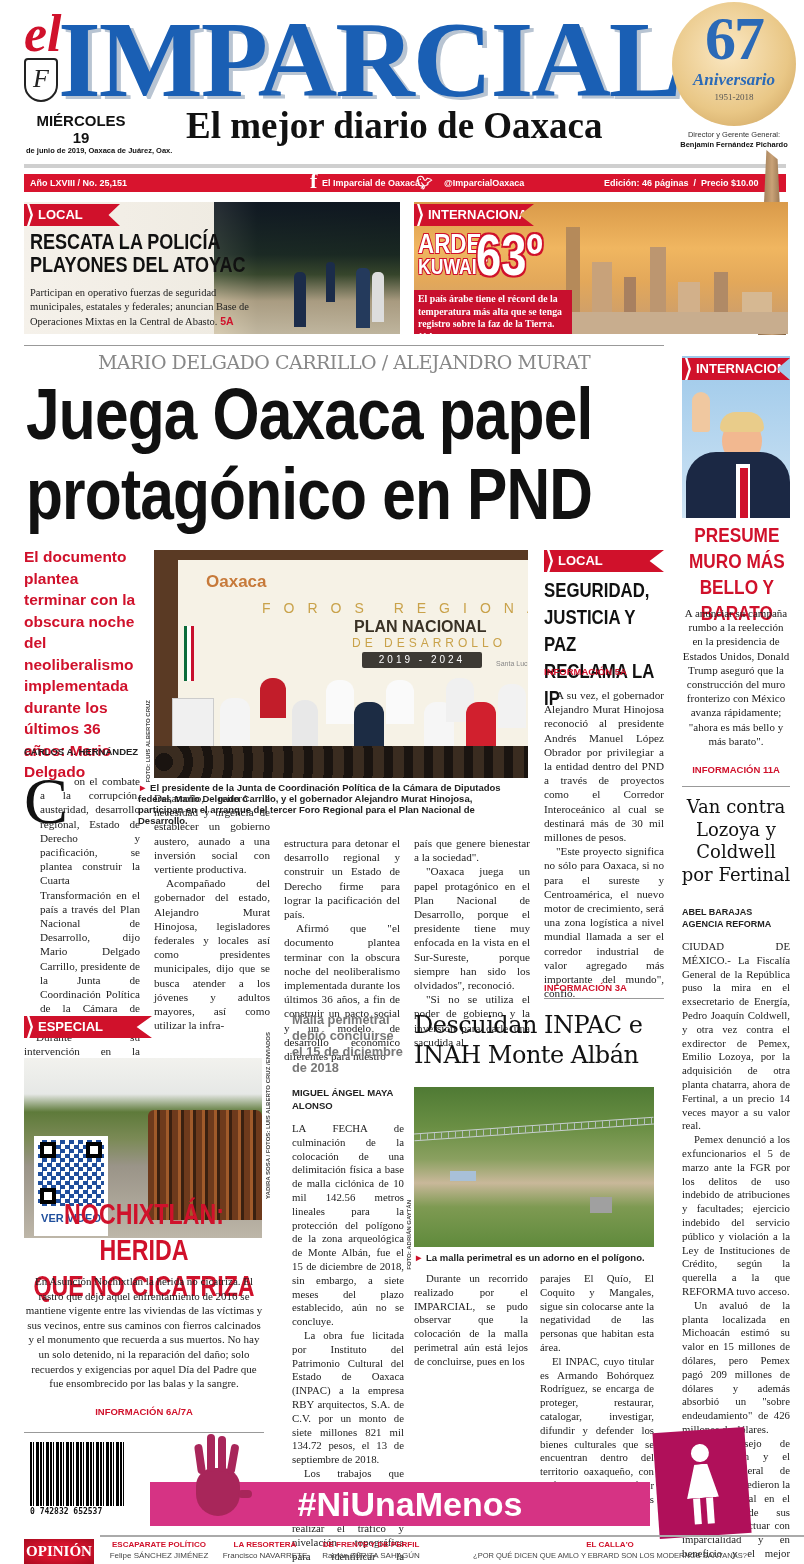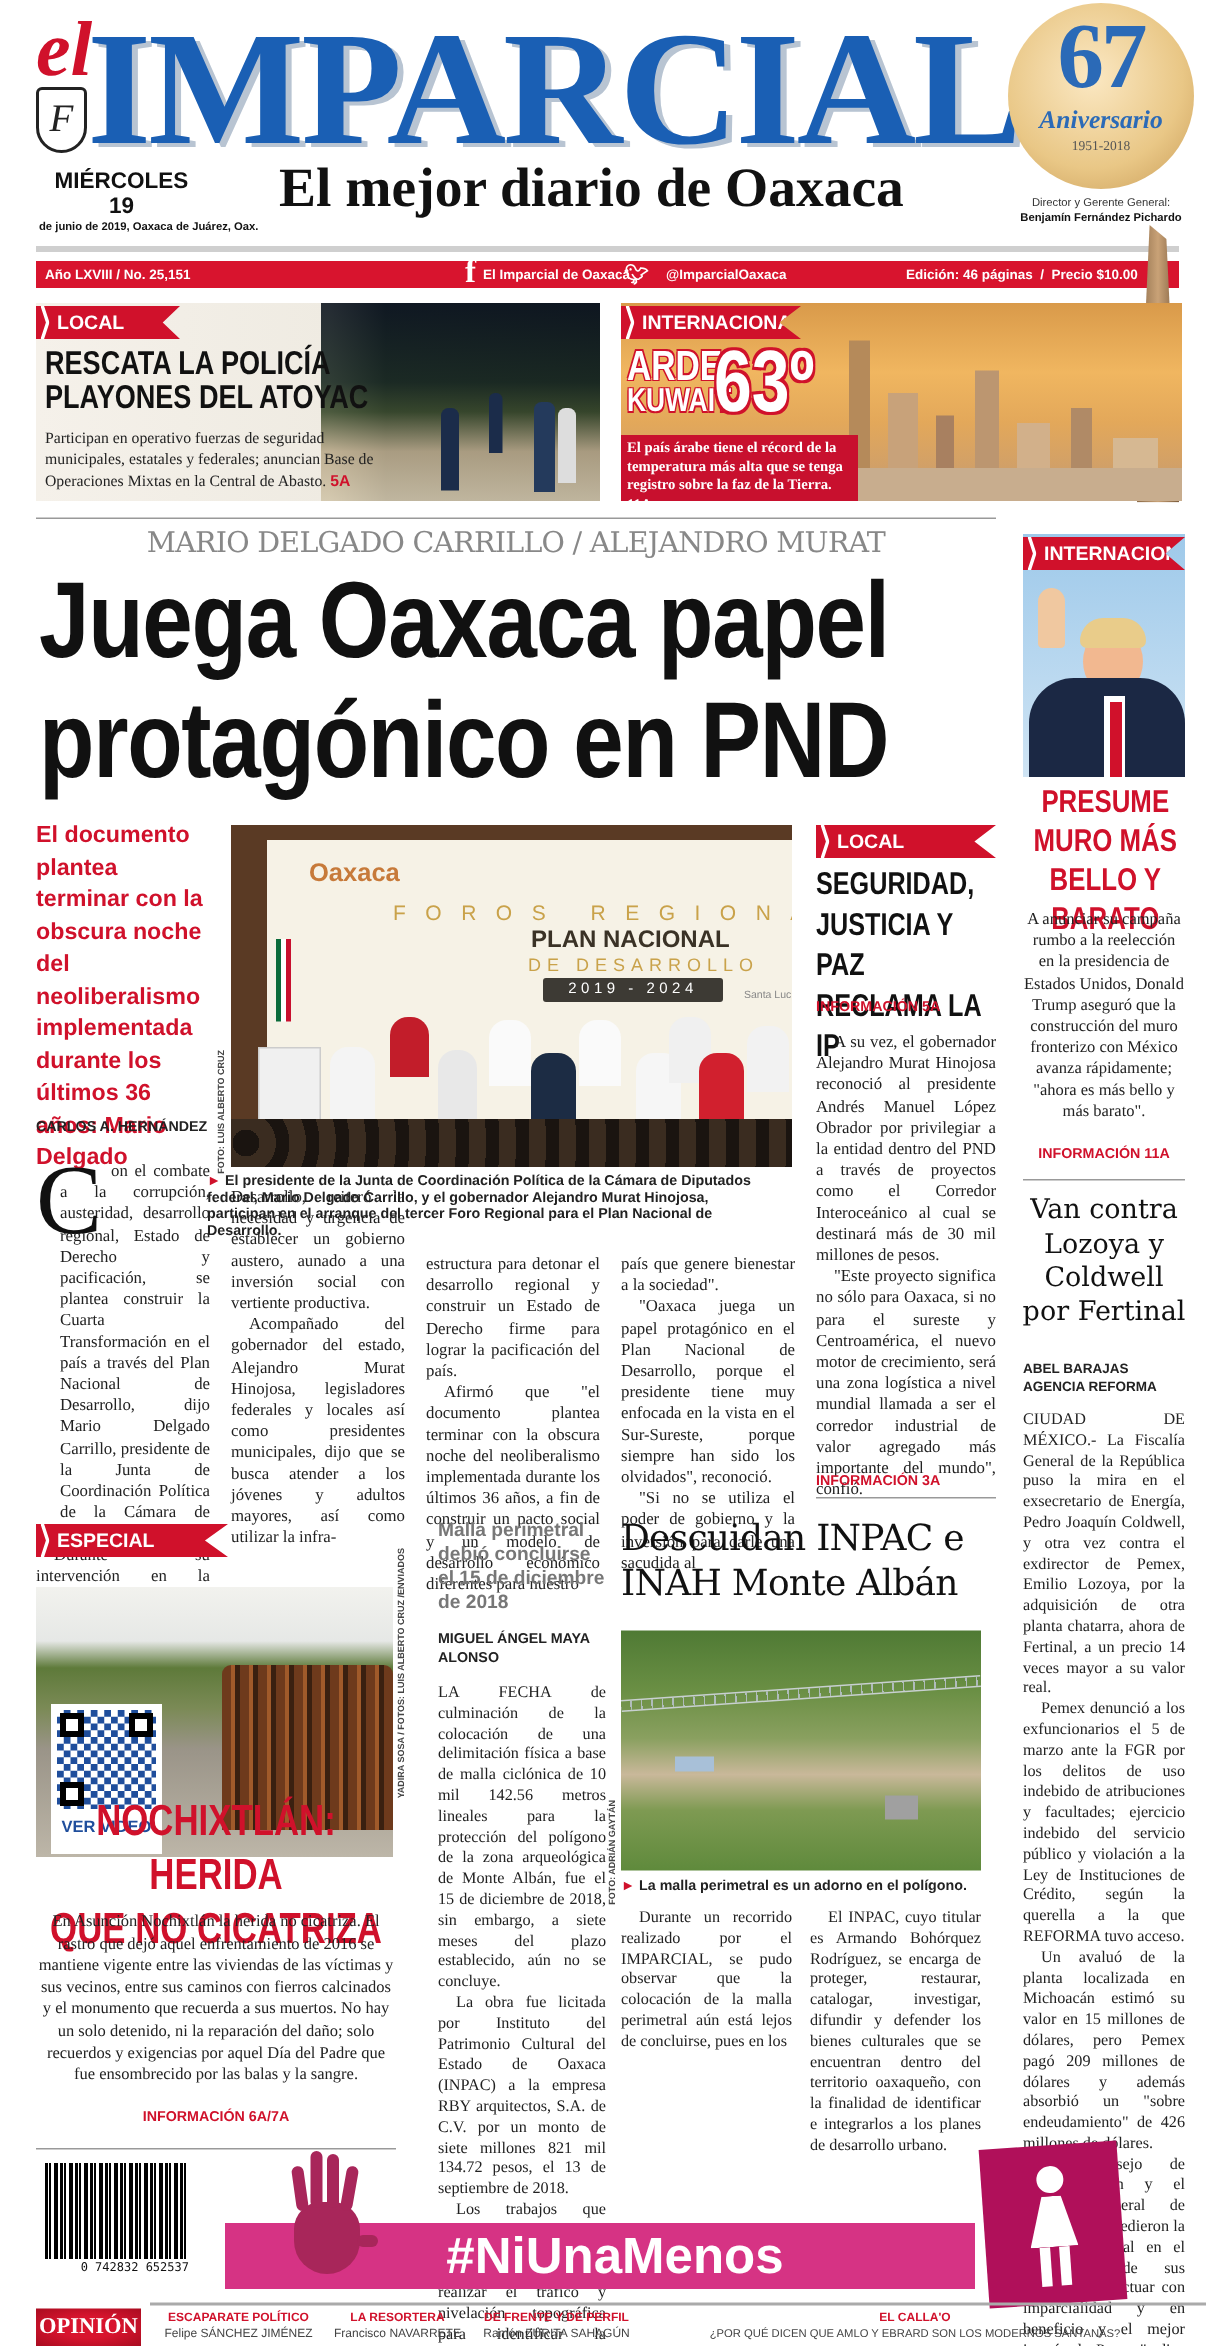--- a/index.html
+++ b/index.html
@@ -238,26 +238,27 @@
 </div>
 <div class="credit" style="left:406px;top:1200px;">FOTO: ADRIÁN GAYTÁN</div>
 <div class="abs caption" style="left:414px;top:1252px;width:240px;">
   <span class="tri">►</span>
   <span>La malla perimetral es un adorno en el polígono.</span>
 </div>
 <div class="abs body-text" style="left:414px;top:1272px;width:114px;font-size:10.8px;line-height:13.8px;">
   <p>Durante un recorrido realizado por el IMPARCIAL, se pudo observar que la colocación de la malla perimetral aún está lejos de concluirse, pues en los</p>
 </div>
 <div class="abs body-text" style="left:540px;top:1272px;width:114px;font-size:10.8px;line-height:13.8px;">
+  <p class="noind">parajes El Quío, El Coquito y Mangales, sigue sin colocarse ante la negatividad de las personas que habitan esta área.</p>
   <p>El INPAC, cuyo titular es Armando Bohórquez Rodríguez, se encarga de proteger, restaurar, catalogar, investigar, difundir y defender los bienes culturales que se encuentran dentro del territorio oaxaqueño, con la finalidad de identificar e integrarlos a los planes de desarrollo urbano.</p>
 </div>
 
 <div class="abs" style="left:30px;top:1442px;width:96px;height:76px;">
   <div style="width:96px;height:64px;background:repeating-linear-gradient(90deg,#000 0 2px,#fff 2px 3px,#000 3px 4px,#fff 4px 6px,#000 6px 9px,#fff 9px 10px);"></div>
-  <div style="font-family:'DejaVu Sans Mono',monospace;font-size:8px;line-height:12px;text-align:right;color:#111;">0 742832 652537</div>
+  <div style="font-family:'DejaVu Sans Mono',monospace;font-size:8px;line-height:12px;text-align:left;color:#111;font-weight:bold;">0 742832 652537</div>
 </div>
 
 <div class="abs" style="left:150px;top:1482px;width:500px;height:44px;background:#d63384;">
   <div style="font-family:'Liberation Sans',sans-serif;font-weight:bold;font-size:34px;line-height:44px;color:#fff;text-align:center;padding-left:20px;">#NiUnaMenos</div>
 </div>
 <div class="abs" style="left:190px;top:1430px;width:58px;height:92px;">
   <div class="abs" style="left:6px;top:38px;width:44px;height:48px;background:#a8265a;border-radius:18px 18px 22px 22px;"></div>
   <div class="abs" style="left:6px;top:14px;width:8px;height:30px;background:#a8265a;border-radius:4px;transform:rotate(-8deg);"></div>
   <div class="abs" style="left:17px;top:4px;width:8px;height:38px;background:#a8265a;border-radius:4px;"></div>
   <div class="abs" style="left:28px;top:6px;width:8px;height:36px;background:#a8265a;border-radius:4px;"></div>

